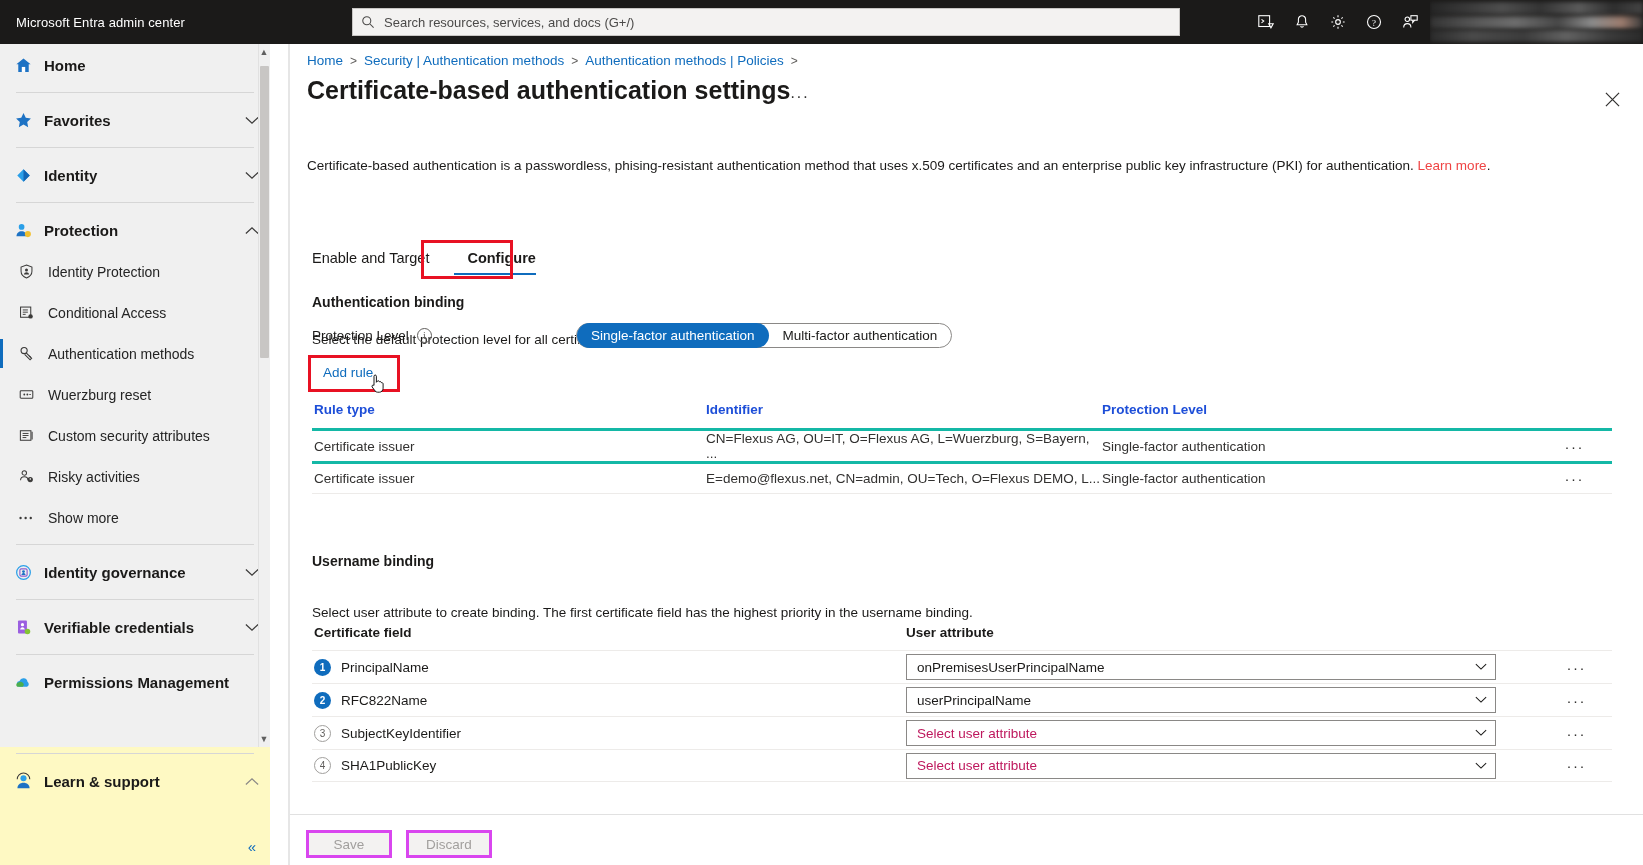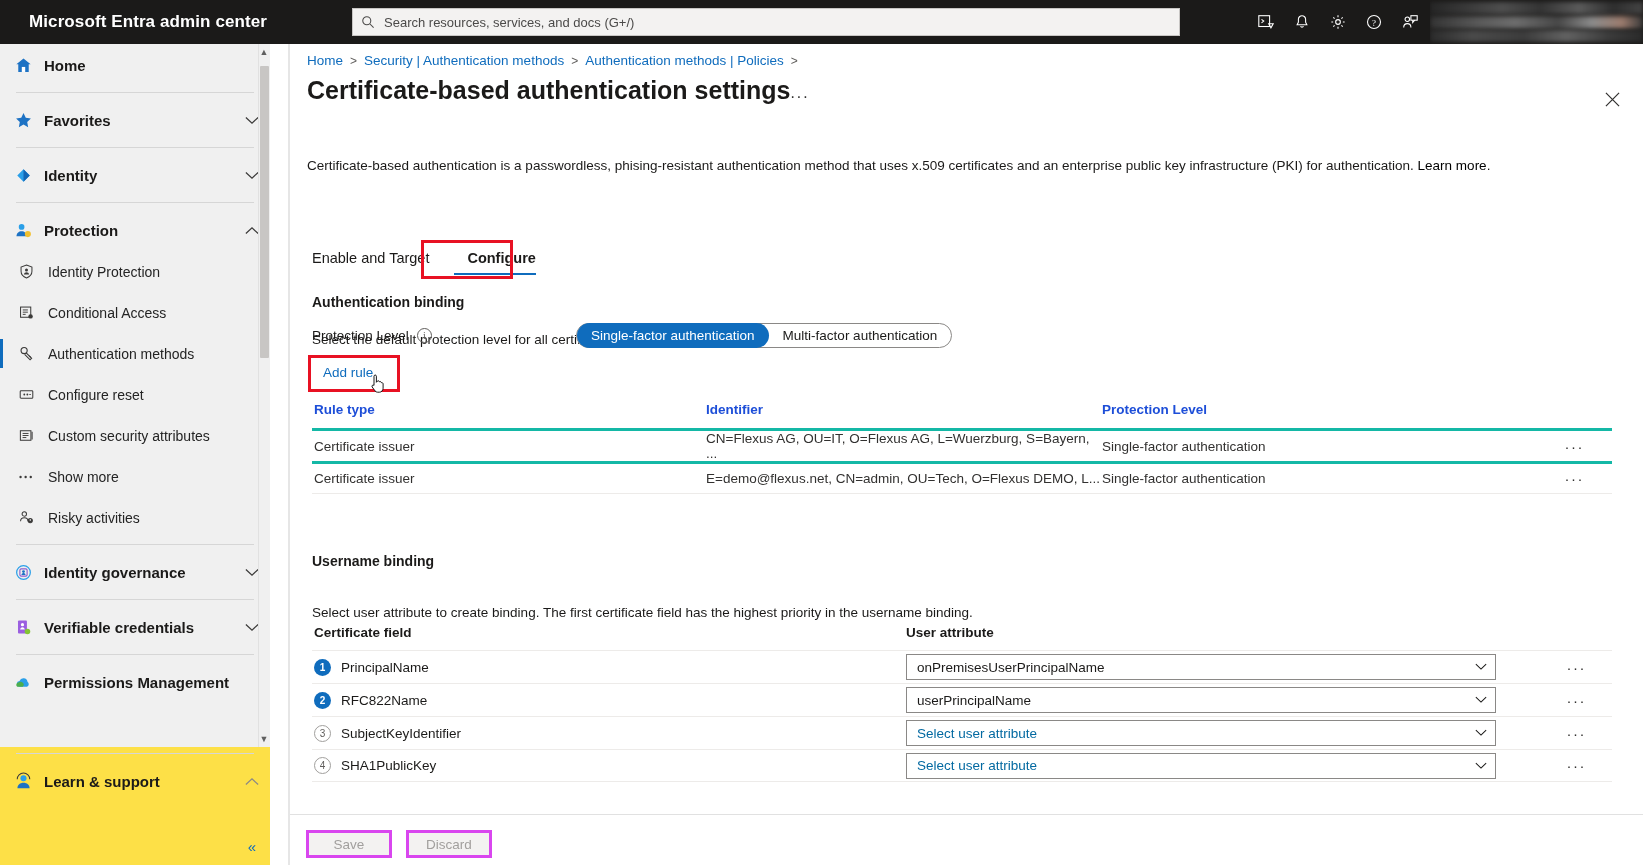--- a/index.html
+++ b/index.html
@@ -10,22 +10,22 @@
     font-family: "Liberation Sans", sans-serif;
     background: #ffffff;
     color: #1b1a19;
   }
   
   #topbar {
     position: absolute; left: 0; top: 0; width: 1643px; height: 44px;
     background: #1b1a19; display: flex; align-items: center;
   }
   #brand {
-    color: #ffffff; font-size: 17px; font-weight: 700;
-    margin-left: 29px; white-space: nowrap; letter-spacing: .1px;
+    color: #ffffff; font-size: 13px; font-weight: 400;
+    margin-left: 16px; white-space: nowrap; letter-spacing: .1px;
   }
   #search-box {
     position: absolute; left: 352px; top: 8px; width: 828px; height: 28px;
     background: #f3f2f1; border: 1px solid #c8c6c4; display: flex; align-items: center;
     padding: 0 8px; gap: 7px;
   }
   #search-box input {
     border: 0; outline: 0; background: transparent; width: 100%;
     font-family: "Liberation Sans", sans-serif; font-size: 13px; color: #323130;
   }
@@ -41,21 +41,21 @@
   #userblur .band { position: absolute; left: 0; width: 213px; }
   
   #sidebar {
     position: absolute; left: 0; top: 44px; width: 270px; height: 821px;
     background: #f0f0f0;
   }
   #sb-scrollarea {
     position: absolute; left: 0; top: 0; width: 270px; height: 703px; overflow: hidden;
   }
   #sb-bottom {
-    position: absolute; left: 0; top: 703px; width: 270px; height: 118px; background: #fde047;
+    position: absolute; left: 0; top: 703px; width: 270px; height: 118px; background: #fef9c3;
   }
   .sbrow {
     display: flex; align-items: center; height: 42px; padding-left: 14px;
     font-size: 14.5px; color: #1b1a19; cursor: pointer; position: relative;
   }
   .sbrow.top { font-weight: 600; font-size: 15px; }
   .sbrow .ico {
     width: 30px; min-width: 30px; display: flex; align-items: center; justify-content: flex-start;
   }
   .sbrow .lbl { flex: 1; white-space: nowrap; }
@@ -96,21 +96,21 @@
   #title-ellipsis {
     position: absolute; left: 500px; top: 44px; font-size: 16px; color: #323130; cursor: pointer; letter-spacing: 1px;
   }
   #close-x {
     position: absolute; right: 20px; top: 44px; font-size: 19px; color: #323130; cursor: pointer;
     width: 22px; height: 22px; display: flex; align-items: center; justify-content: center;
   }
   #description {
     position: absolute; left: 17px; top: 114px; font-size: 13.5px; color: #1b1a19; white-space: nowrap;
   }
-  #description a { color: #000000; text-decoration: none; cursor: pointer; }
+  #description a { color: #ef4444; text-decoration: none; cursor: pointer; }
   
   #tabs { position: absolute; left: 22px; top: 202px; display: flex; gap: 0; }
   .tab {
     font-size: 14.5px; color: #1b1a19; padding: 4px 14px 9px 0; cursor: pointer; position: relative;
     white-space: nowrap;
   }
   .tab.active { font-weight: 600; }
   .tab.active .underline {
     position: absolute; left: 11px; right: 14px; bottom: 0; height: 2.5px; background: #0f6cbd;
   }
@@ -185,21 +185,21 @@
     display: flex; align-items: center; justify-content: center;
   }
   .badge.on { background: #0f6cbd; color: #ffffff; font-weight: 700; }
   .badge.off { border: 1px solid #a19f9d; color: #605e5c; }
   .ub-attr { width: 590px; }
   .dropdown {
     height: 26px; border: 1px solid #8a8886; background: #ffffff; display: flex;
     align-items: center; justify-content: space-between; padding: 0 8px 0 10px; font-size: 13.5px;
     color: #1b1a19; cursor: pointer;
   }
-  .dropdown.empty { color: #0369a1; gap: 41px; }
+  .dropdown.empty { color: #be185d; gap: 41px; }
   .dropdown .chev { color: #1b1a19; font-size: 10px; }
   .ub-more { flex: 1; text-align: right; padding-right: 26px; letter-spacing: 1.5px; cursor: pointer; font-size: 15px; color: #323130; }
   
   #footer-sep { position: absolute; left: 0; top: 770px; width: 1353px; height: 1px; background: #e1e1e1; }
   #footer-btns { position: absolute; left: 16px; top: 786px; display: flex; gap: 14px; }
   .fbtn {
     height: 28px; min-width: 86px; border: 3px solid #d946ef; background: #f3f2f1; color: #a19f9d;
     font-size: 13.5px; display: flex; align-items: center; justify-content: center; cursor: default;
   }
   svg { display: block; }
@@ -359,55 +359,55 @@
 
     <div class="sbrow sub">
       <span class="ico">
         <svg width="17" height="17" viewBox="0 0 20 20">
             <rect x="2.6" y="5.6" width="14.8" height="8.8" rx="1" fill="none" stroke="#3b3a39" stroke-width="1.2"></rect>
             <circle cx="7.4" cy="10" r="1.1" fill="#3b3a39"></circle>
             <circle cx="11" cy="10" r="1.1" fill="#3b3a39"></circle>
             <path d="M13.4 10h1.6" stroke="#3b3a39" stroke-width="1.2"></path>
           </svg>
       </span>
-      <span class="lbl">Configure reset</span>
+      <span class="lbl">Wuerzburg reset</span>
     </div>
 
     <div class="sbrow sub">
       <span class="ico">
         <svg width="17" height="17" viewBox="0 0 20 20">
             <rect x="2.8" y="4.4" width="12.4" height="11.2" fill="none" stroke="#3b3a39" stroke-width="1.2"></rect>
             <path d="M5.4 7.6h7M5.4 10h7M5.4 12.4h4.4" stroke="#3b3a39" stroke-width="1.1"></path>
             <path d="M16.6 5.6v9.2" stroke="#3b3a39" stroke-width="1.2"></path>
           </svg>
       </span>
       <span class="lbl">Custom security attributes</span>
-    </div>
-
-    <div class="sbrow sub">
-      <span class="ico">
-        <svg width="17" height="6" viewBox="0 0 20 6">
-            <circle cx="3" cy="3" r="1.4" fill="#3b3a39"></circle>
-            <circle cx="9" cy="3" r="1.4" fill="#3b3a39"></circle>
-            <circle cx="15" cy="3" r="1.4" fill="#3b3a39"></circle>
-          </svg>
-      </span>
-      <span class="lbl">Show more</span>
     </div>
 
     <div class="sbrow sub">
       <span class="ico">
         <svg width="17" height="17" viewBox="0 0 20 20">
             <circle cx="7.4" cy="5.8" r="2.6" fill="none" stroke="#3b3a39" stroke-width="1.2"></circle>
             <path d="M3 14.4c0-2.4 2-4 4.4-4s4.4 1.6 4.4 4" fill="none" stroke="#3b3a39" stroke-width="1.2"></path>
             <circle cx="14.4" cy="13.6" r="3.1" fill="#3b3a39"></circle>
             <path d="M14.4 11.8v2.2M14.4 15.3v.1" stroke="#fff" stroke-width="1.1"></path>
           </svg>
       </span>
       <span class="lbl">Risky activities</span>
+    </div>
+
+    <div class="sbrow sub">
+      <span class="ico">
+        <svg width="17" height="6" viewBox="0 0 20 6">
+            <circle cx="3" cy="3" r="1.4" fill="#3b3a39"></circle>
+            <circle cx="9" cy="3" r="1.4" fill="#3b3a39"></circle>
+            <circle cx="15" cy="3" r="1.4" fill="#3b3a39"></circle>
+          </svg>
+      </span>
+      <span class="lbl">Show more</span>
     </div>
 
     <div class="sbsep"></div>
 
     <div class="sbrow top">
       <span class="ico">
         <svg width="19" height="19" viewBox="0 0 20 20">
             <circle cx="10" cy="10" r="7.2" fill="none" stroke="#2a9fe8" stroke-width="1.3"></circle>
             <rect x="6.2" y="6.2" width="7.6" height="7.6" rx="1.4" fill="none" stroke="#8a5fd0" stroke-width="1.2"></rect>
             <circle cx="10" cy="9" r="1.5" fill="#1d72c4"></circle>

